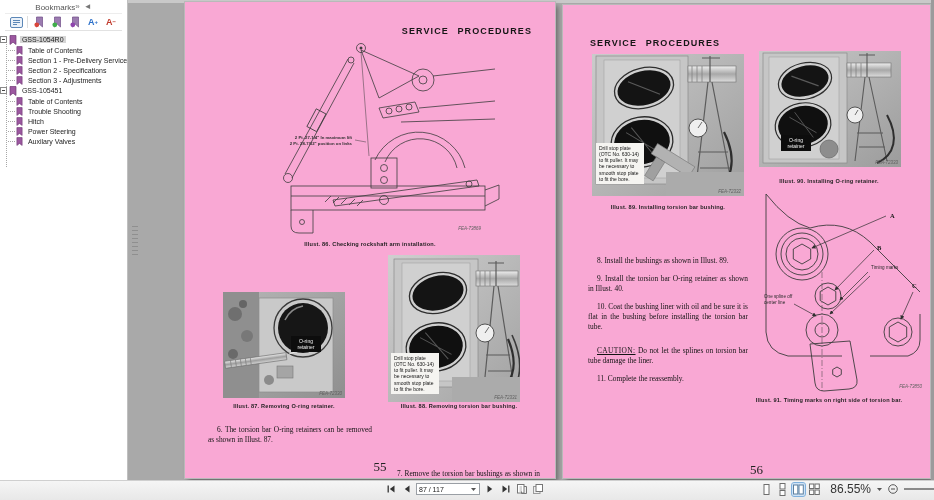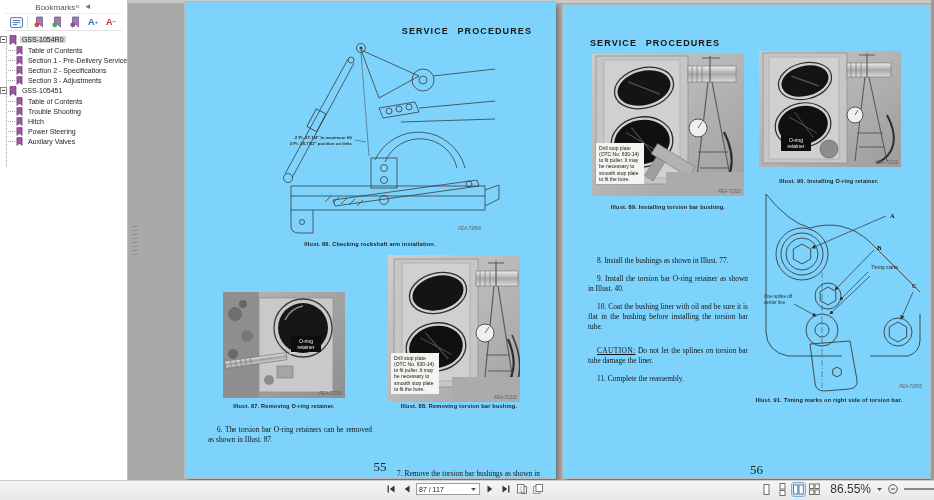--- a/index.html
+++ b/index.html
@@ -33,21 +33,21 @@
   .bm-flag { flex: none; margin-right: 3px; }
   .tlabel { white-space: nowrap; padding: 0 2px; }
   .selected > .tlabel { background: #d6d6d6; }
 
   
   .doc-area { flex: 1; position: relative; background: #a9a9a9; overflow: hidden; }
   .doc-area::before { content: ""; position: absolute; top: 0; left: 0; right: 0; height: 3px; background: #c9c9c9; }
   .doc-area::after  { content: ""; position: absolute; top: 0; right: 0; bottom: 0; width: 3px; background: #9b9b9b; }
   .grip { position: absolute; left: 4px; top: 226px; z-index: 2; }
   .grip i { display: block; width: 6px; height: 1px; background: #8f8f8f; margin-bottom: 3px; }
-  .page { position: absolute; background: #7dd3fc; box-shadow: 3px 4px 5px rgba(0,0,0,0.38);
+  .page { position: absolute; background: #f9a8d4; box-shadow: 3px 4px 5px rgba(0,0,0,0.38);
           outline: 1px solid #b9b9b9; }
   .page-left  { left: 57px;  top: 2px; width: 370px; height: 476px; }
   .page-right { left: 435px; top: 5px; width: 367px; height: 473px; }
 
   .svc-header { position: absolute; font-weight: bold; font-size: 9px; letter-spacing: 1.1px;
                 word-spacing: 5px; color: #161616; }
   .caption { position: absolute; font-weight: bold; font-size: 5.6px; color: #1e1e1e;
              text-align: center; letter-spacing: 0.2px; line-height: 1.2; }
   .para { position: absolute; font-family: "Liberation Serif", serif; font-size: 7.4px;
           line-height: 10px; text-align: justify; color: #141414; text-indent: 9px; }
@@ -432,21 +432,21 @@
               <path d="M96 64 L99 59" stroke="#333" stroke-width="0.7"></path>
             <circle cx="70" cy="98" r="9" fill="#8d8d8d" stroke="#666" stroke-width="0.7"></circle>
             <path d="M128 64 C140 86 136 104 118 112" stroke="#2e2e2e" stroke-width="2" fill="none"></path>
           </svg>
           <div class="callout-dark" style="left:22px; top:84px;">O-ring retainer</div>
           <div class="figcode-ov">FEA-72333</div>
         </div>
         <div class="caption" style="left:184px; top:173px; width:164px;">Illust. 90. Installing O-ring retainer.</div>
 
         <div class="text-col" style="position:absolute; left:25px; top:251px; width:160px;">
-          <p>8.  Install the bushings as shown in Illust. 77.</p>
+          <p>8.  Install the bushings as shown in Illust. 89.</p>
           <p>9.  Install the torsion bar O-ring retainer as shown in Illust. 40.</p>
           <p>10.  Coat the bushing liner with oil and be sure it is flat in the bushing before installing the torsion bar tube.</p>
           <p class="caution"><span class="cl">CAUTION:</span><span> Do not let the splines on torsion bar tube damage the liner.</span></p>
           <p>11.  Complete the reassembly.</p>
         </div>
 
         <svg class="drawing" style="left:195px; top:187px;" width="168" height="200" viewBox="0 0 168 200">
           <defs>
             <marker id="ah91" markerWidth="6" markerHeight="6" refX="5" refY="3" orient="auto">
                 <path d="M0 0 L6 3 L0 6 Z" fill="#2f2f2f"></path>

